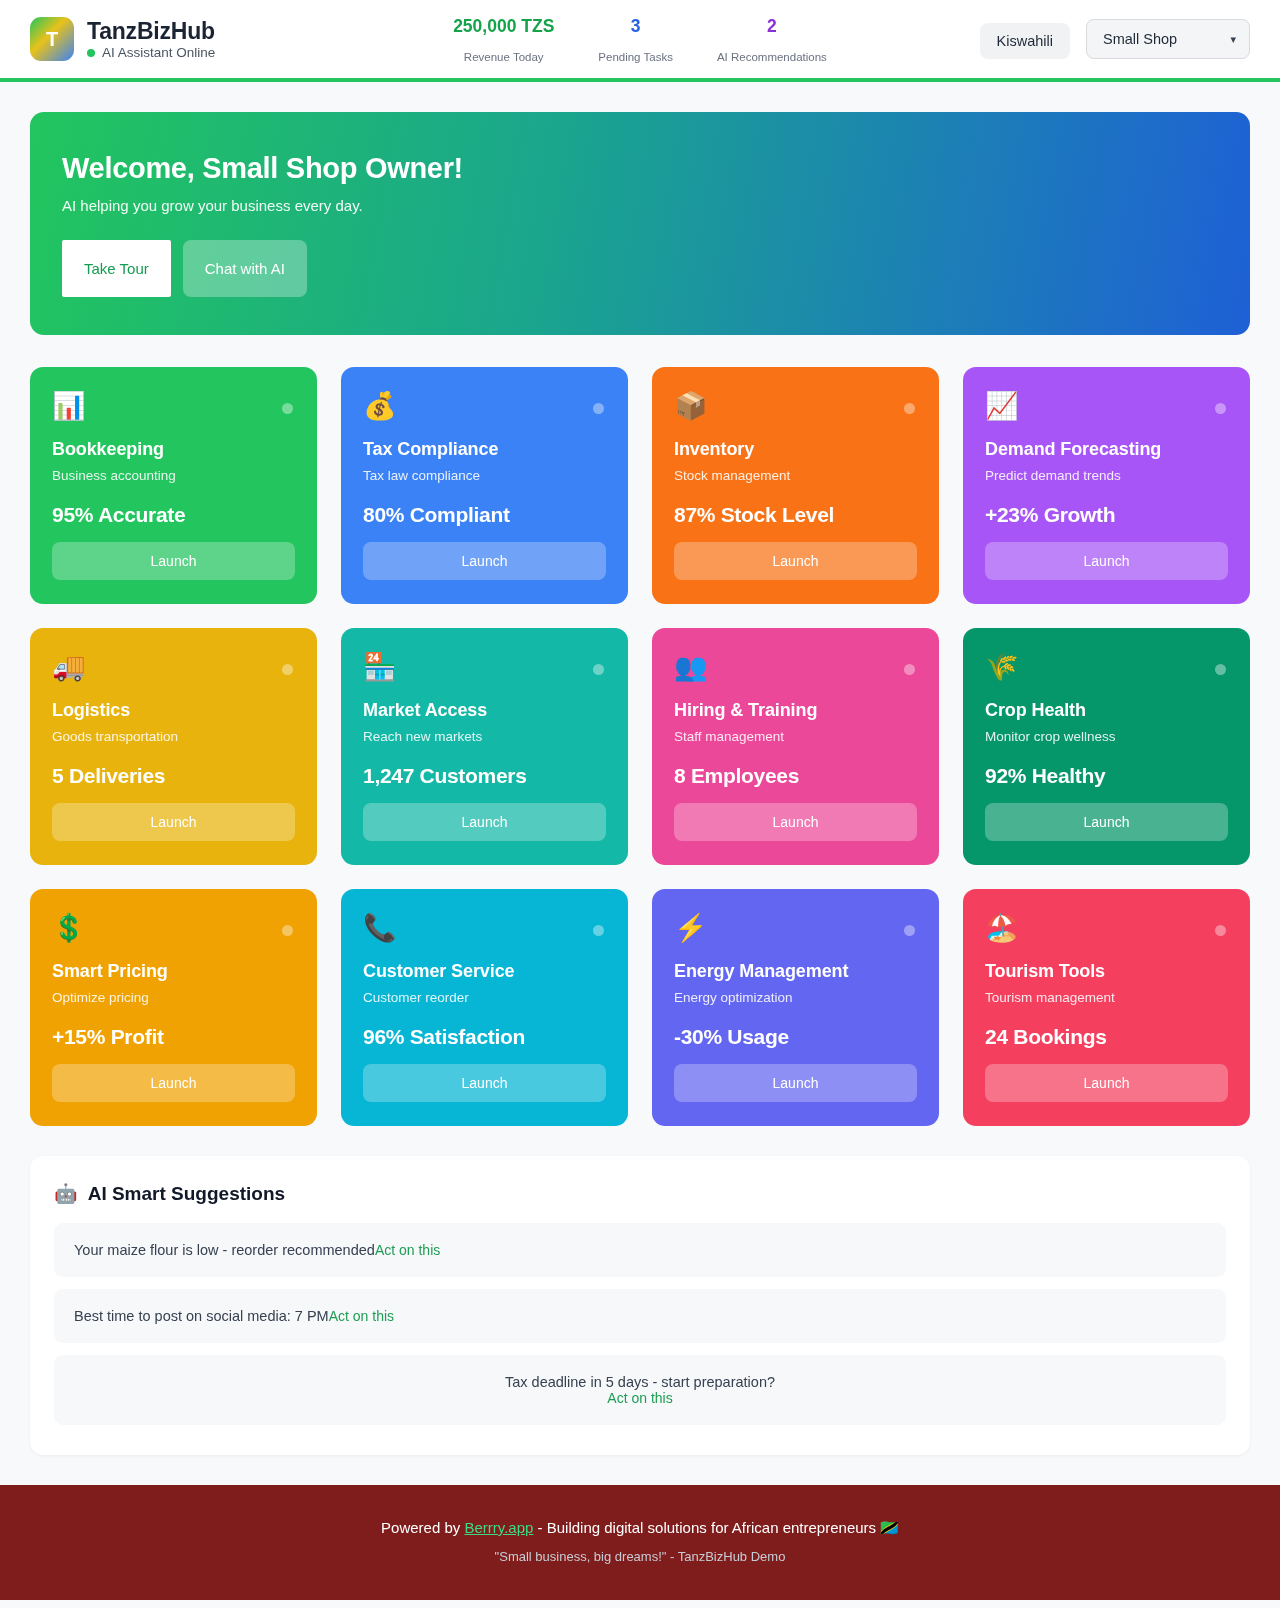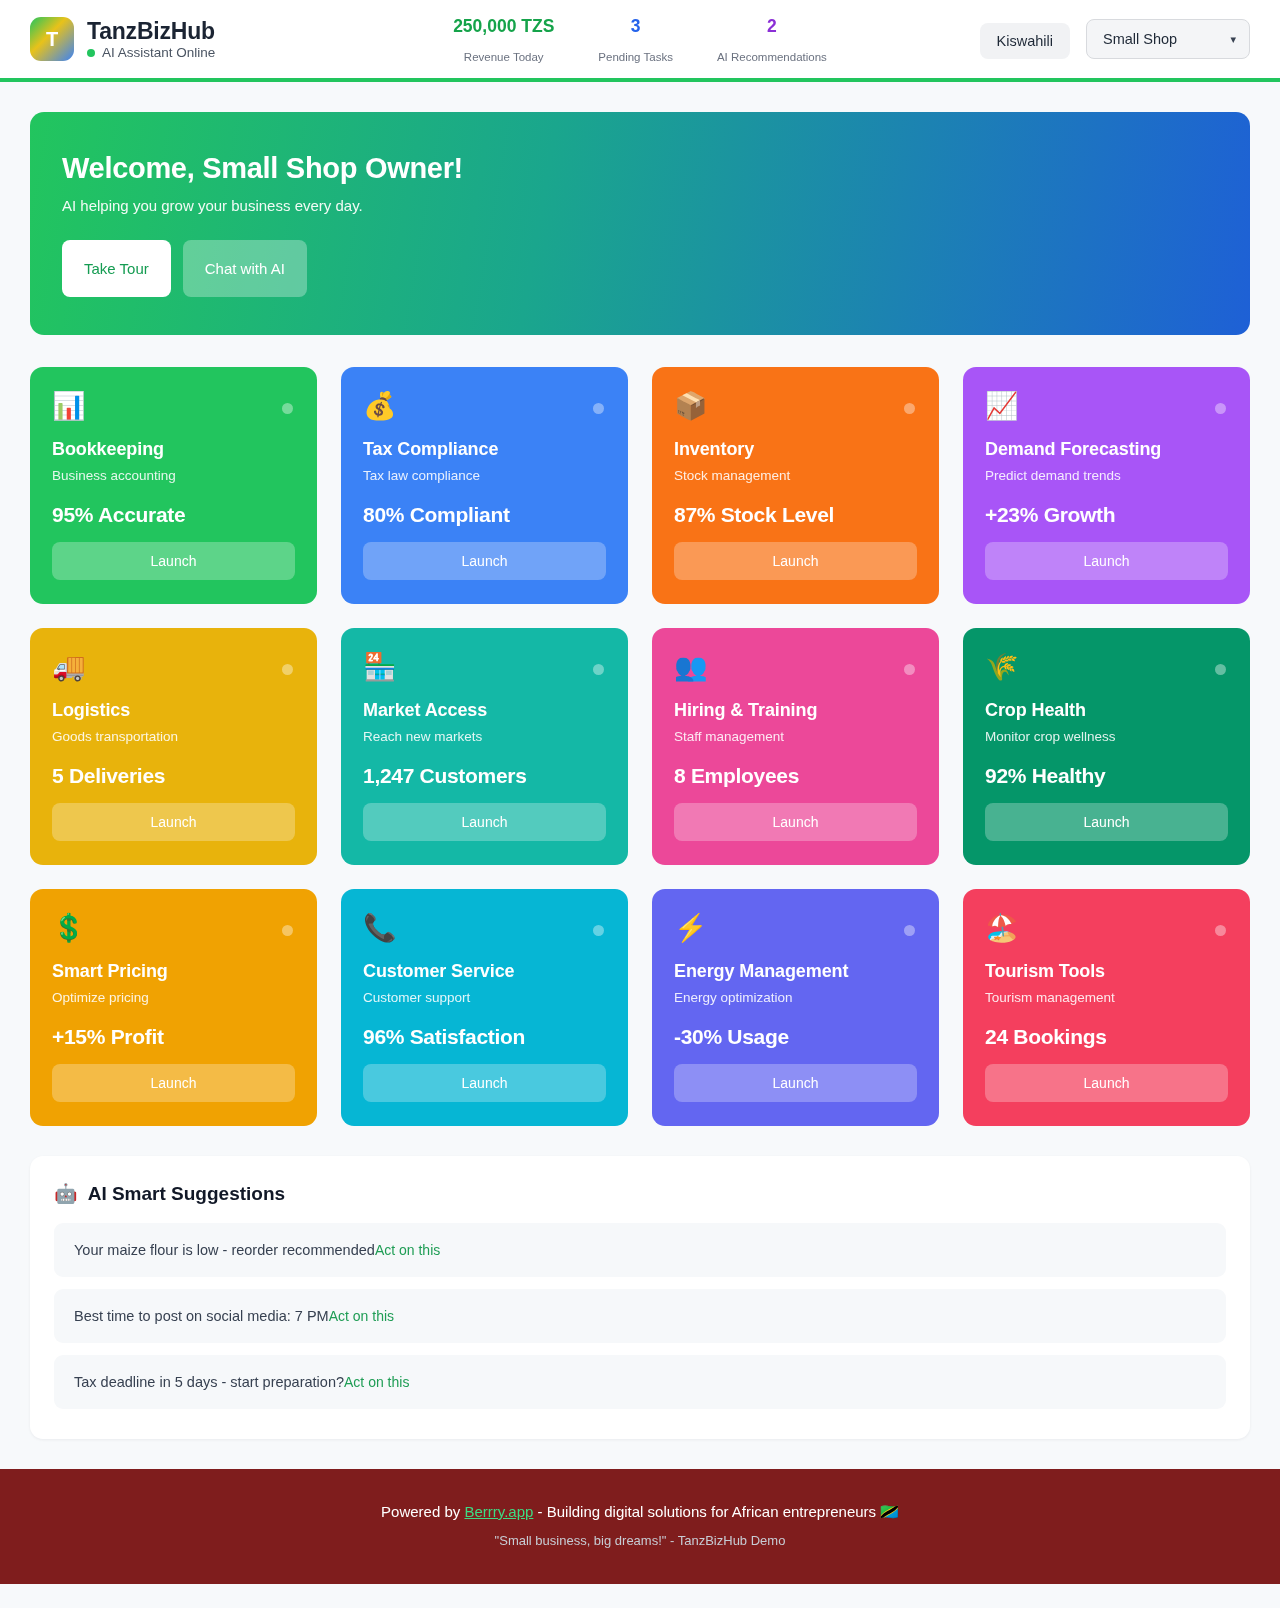--- a/index.html
+++ b/index.html
@@ -76,21 +76,21 @@
     border-radius: 14px;
     background: linear-gradient(100deg, #22c55e 0%, #1aa68d 42%, #1e60d6 100%);
     padding: 40px 32px 38px 32px;
     color: #fff;
     margin-bottom: 32px;
   }
   .welcome h1 { font-size: 29px; font-weight: bold; letter-spacing: -0.3px; }
   .welcome p { font-size: 15px; margin-top: 12px; color: #f1fbf5; }
   .welcome-actions { margin-top: 26px; display: flex; gap: 12px; }
   .btn-tour {
-    background: #ffffff; color: #159c52; border: none; border-radius: 8px;
+    background: #ffffff; color: #159c52; border: none; border-radius: 2px;
     padding: 20px 22px; font-size: 15px; cursor: pointer;
     font-family: "Liberation Sans", sans-serif;
   }
   .btn-chat {
     background: rgba(255,255,255,0.30); color: #ffffff; border: none; border-radius: 8px;
     padding: 12px 22px; font-size: 15px; cursor: pointer;
     font-family: "Liberation Sans", sans-serif;
   }
 
   
@@ -136,21 +136,21 @@
   .suggestions h2 {
     font-size: 19px; font-weight: bold; color: #111827;
     display: flex; align-items: center; gap: 10px; margin-bottom: 18px;
   }
   .sug-row {
     background: #f6f8fa; border-radius: 9px;
     padding: 19px 20px;
     display: flex; align-items: center; justify-content: flex-start;
     margin-bottom: 12px;
   }
-  .sug-row:last-child { margin-bottom: 0; }
+  .sug-row:last-child { margin-bottom: 0; flex-direction: column; }
   .sug-text { font-size: 14.5px; color: #374151; }
   .sug-act {
     font-size: 14px; color: #1f9d55; cursor: pointer; background: none;
     border: none; font-family: "Liberation Sans", sans-serif;
   }
 
   
   .footer {
     background: #7f1d1d; color: #ffffff;
     padding: 34px 20px 36px 20px; text-align: center;
@@ -283,21 +283,21 @@
         <div class="card-dot"></div>
         <div class="card-title">Smart Pricing</div>
         <div class="card-sub">Optimize pricing</div>
         <div class="card-metric">+15% Profit</div>
         <button class="card-launch">Launch</button>
       </div>
       <div class="card" style="background: rgb(6, 182, 212);">
         <div class="card-icon">📞</div>
         <div class="card-dot"></div>
         <div class="card-title">Customer Service</div>
-        <div class="card-sub">Customer support</div>
+        <div class="card-sub">Customer reorder</div>
         <div class="card-metric">96% Satisfaction</div>
         <button class="card-launch">Launch</button>
       </div>
       <div class="card" style="background: rgb(99, 102, 241);">
         <div class="card-icon">⚡</div>
         <div class="card-dot"></div>
         <div class="card-title">Energy Management</div>
         <div class="card-sub">Energy optimization</div>
         <div class="card-metric">-30% Usage</div>
         <button class="card-launch">Launch</button>

